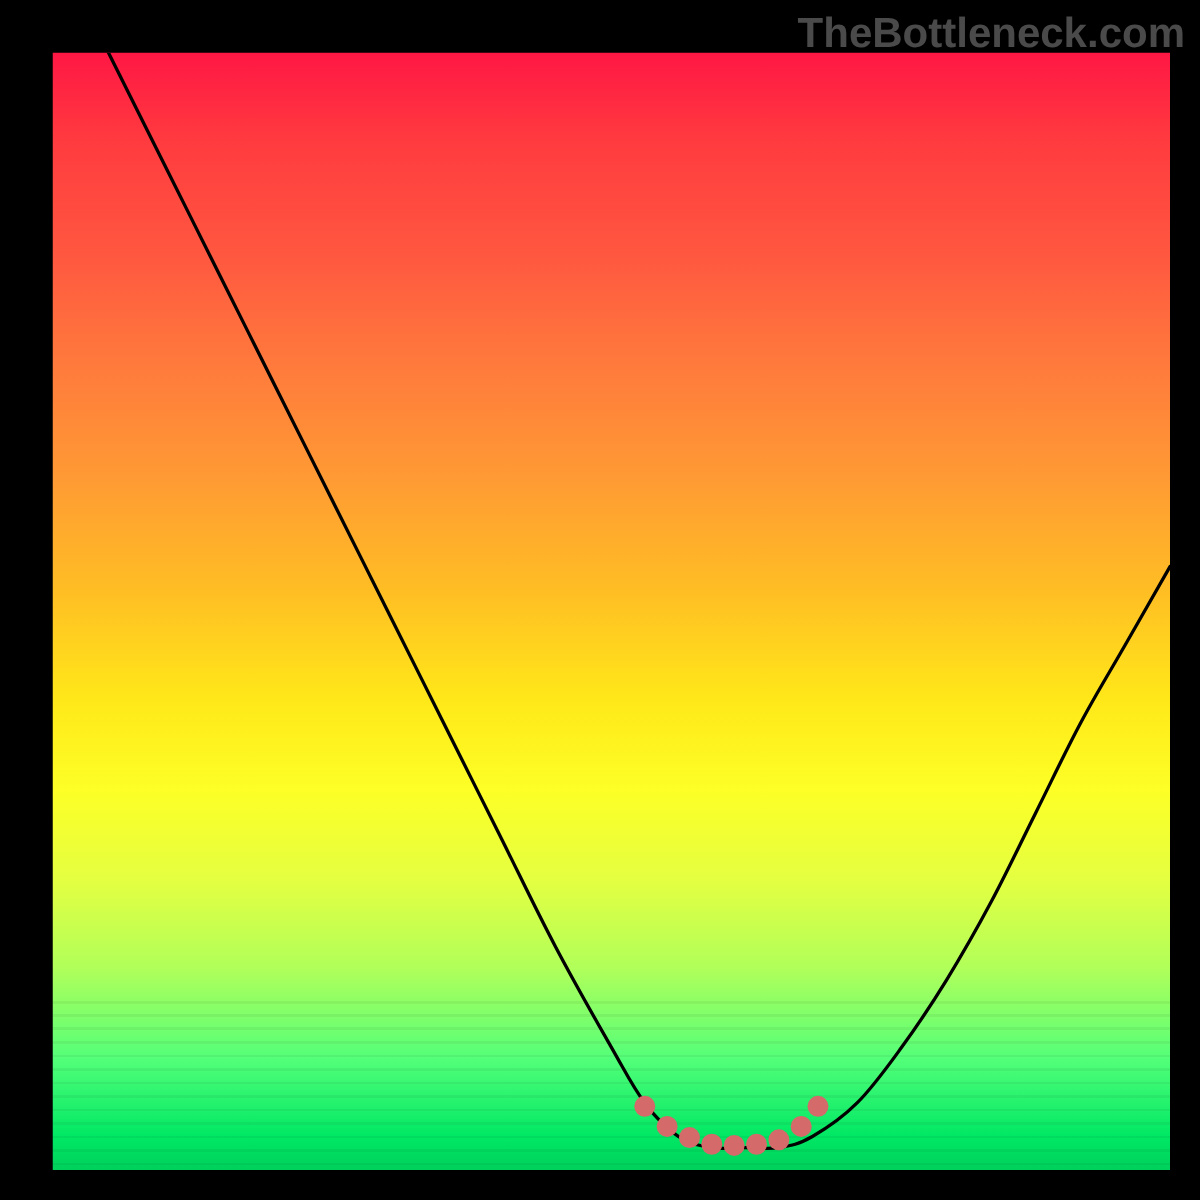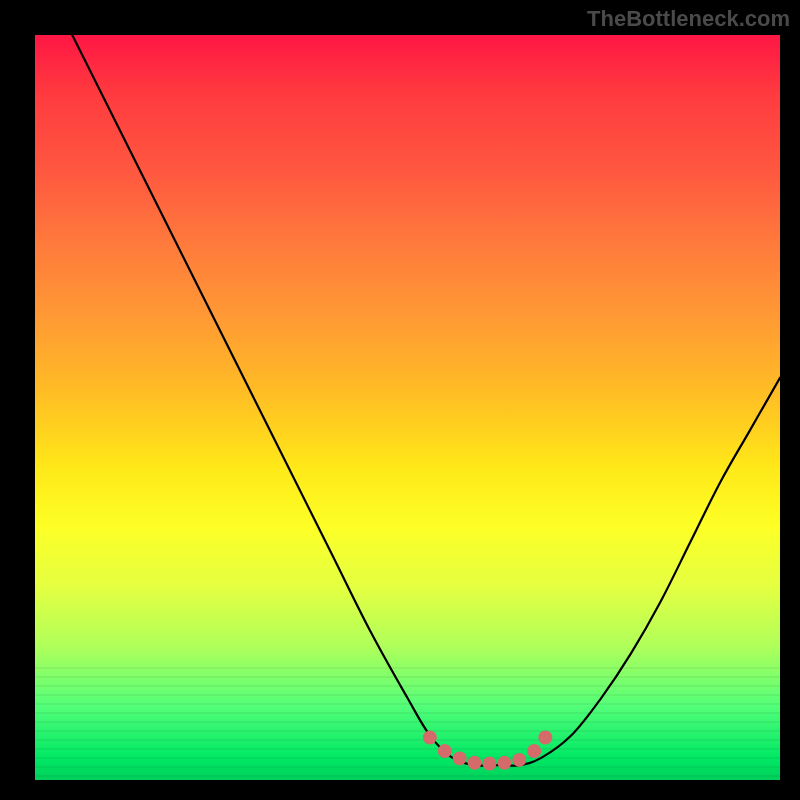--- a/index.html
+++ b/index.html
@@ -8,21 +8,21 @@
     width: 800px;
     height: 800px;
     background: #000;
     position: relative;
   }
   .watermark {
     position: absolute;
     top: 6px;
     right: 10px;
     font-family: Arial, sans-serif;
-    font-size: 22px;
+    font-size: 28px;
     font-weight: bold;
     color: #4a4a4a;
     letter-spacing: 0px;
     z-index: 5;
   }
   .plot {
     position: absolute;
     left: 35px;
     top: 35px;
     width: 745px;

